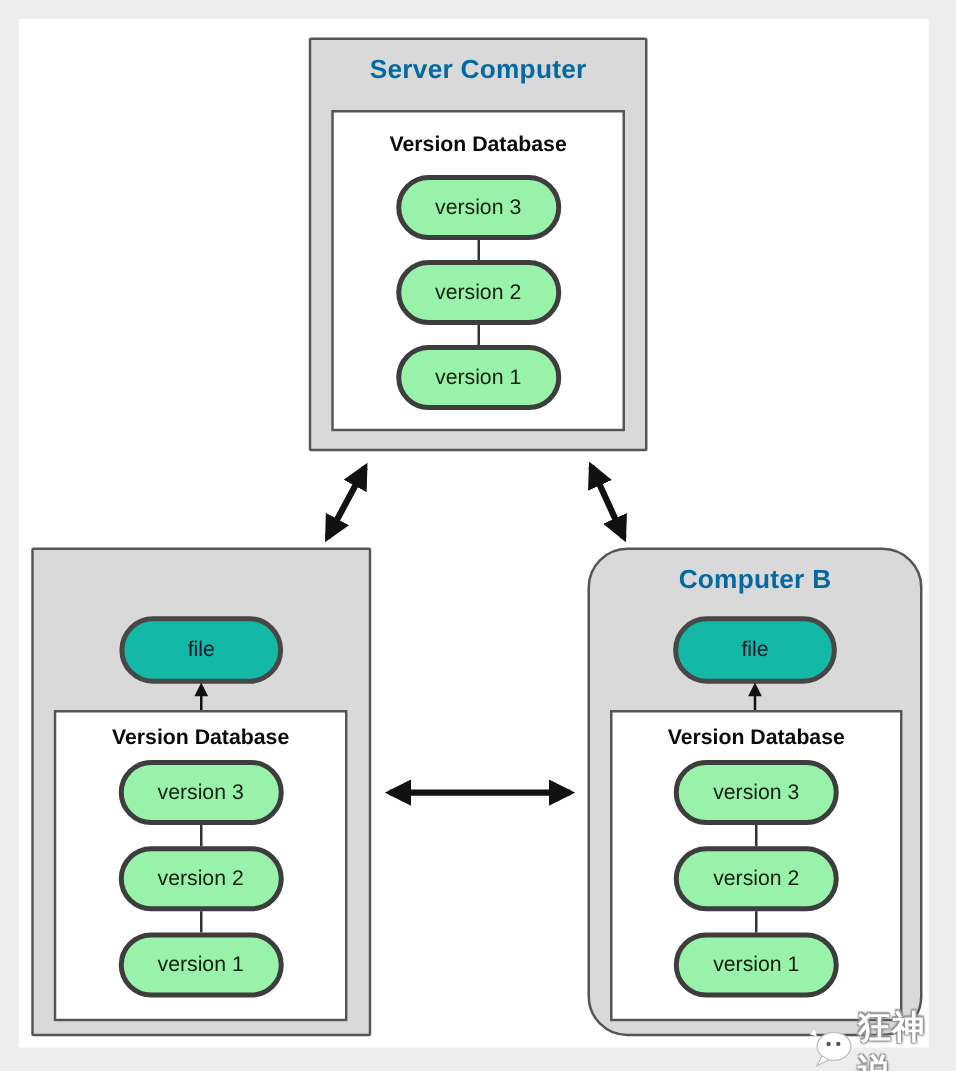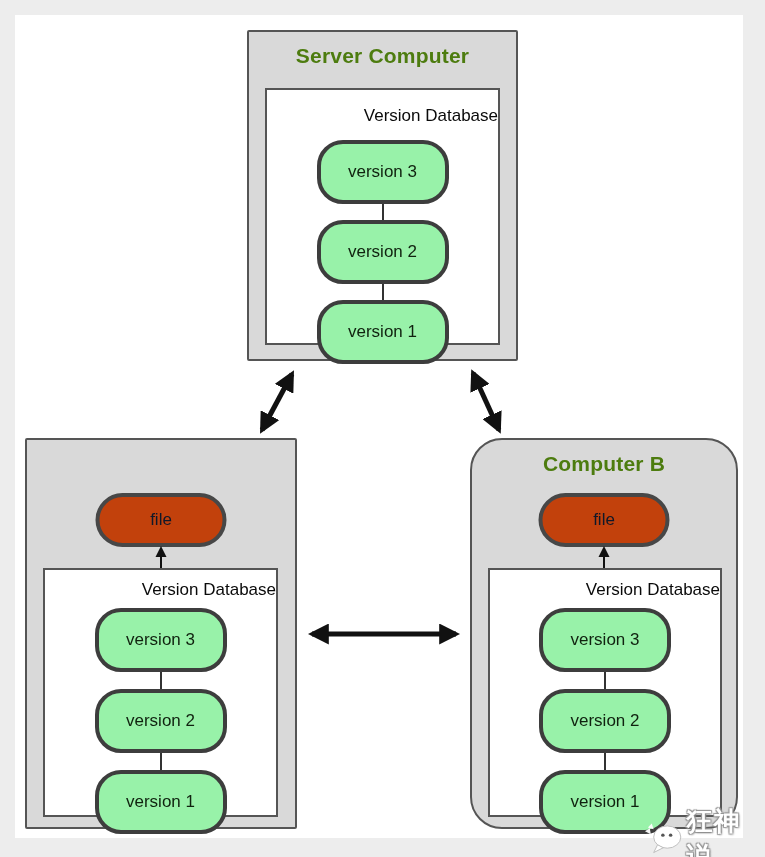--- a/index.html
+++ b/index.html
@@ -24,65 +24,66 @@
   }
   #server-box { left:247px; top:30px;  width:271px; height:331px; }
   #computer-a { left:25px;  top:438px; width:272px; height:391px; }
   #computer-b { left:470px; top:438px; width:268px; height:391px;border-radius:32px; }
 
   .box-title {
     padding-top:12px;
     text-align:center;
     font-weight:bold;
     font-size:21px;
-    color:#4d7c0f;
+    color:#0369a1;
     letter-spacing:0.2px;
   }
   .db-box {
     position:absolute;
     background:#ffffff;
     border:2px solid #555555;
     box-sizing:border-box;
   }
   #server-box .db-box { left:16px; top:56px;  width:235px; height:257px; }
   #computer-a .db-box { left:16px; top:128px; width:235px; height:249px; }
   #computer-b .db-box { left:16px; top:128px; width:234px; height:249px; }
 
   .db-label {
-    text-align:right;
+    text-align:center;
     font-size:17px;
     color:#0a0a0a;
     line-height:20px;
+    font-weight:bold;
   }
   #server-box .db-label { margin-top:16px; }
   #computer-a .db-label, #computer-b .db-label { margin-top:10px; }
 
   .pill {
-    width:132px; height:64px;
+    width:132px; height:52px;
     margin:0 auto;
     border:4px solid #3d3d3d;
     border-radius:26px;
     box-sizing:border-box;
     display:flex; align-items:center; justify-content:center;
     font-size:17px; color:#10220f;
   }
   .pill-green { background:#98f2a9; }
   #server-box .pill-first { margin-top:14px; }
   #computer-a .pill-first, #computer-b .pill-first { margin-top:8px; }
 
   .connector { width:2px; margin:0 auto; background:#333333; }
   #server-box .connector { height:16px; }
   #computer-a .connector, #computer-b .connector { height:17px; }
 
   .file-pill {
     position:absolute;
     top:53px; left:50%;
     transform:translateX(-50%);
     width:131px; height:54px;
-    background:#c2410c;
+    background:#14b8a6;
     border:4px solid #474747;
     border-radius:27px;
     box-sizing:border-box;
     display:flex; align-items:center; justify-content:center;
     font-size:17px; color:#101828;
   }
   .checkout-arrow {
     position:absolute;
     top:106px; left:50%;
     transform:translateX(-50%);

